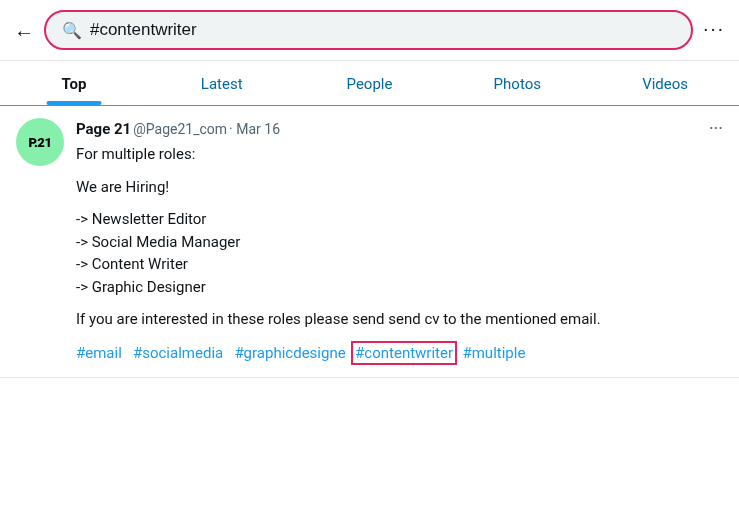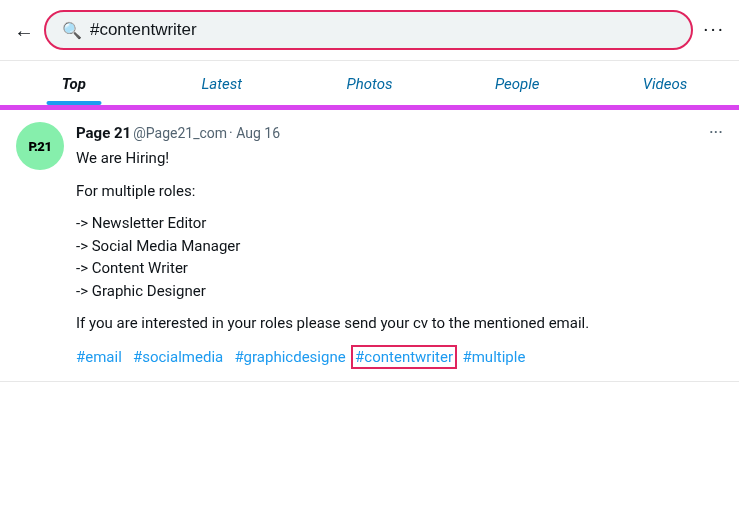--- a/index.html
+++ b/index.html
@@ -62,22 +62,21 @@
       font-size: 20px;
       cursor: pointer;
       color: #0f1419;
       flex-shrink: 0;
       letter-spacing: 2px;
     }
 
     
     .tabs {
       display: flex;
-      border-bottom: 5px solid #d946ef;
-      font-style: italic;
+      border-bottom: 1px solid #d946ef;
     }
 
     .tab {
       flex: 1;
       text-align: center;
       padding: 14px 0 12px;
       font-size: 15px;
       color: #0369a1;
       cursor: pointer;
       position: relative;
@@ -211,54 +210,54 @@
 </div>
 
 <div class="tabs">
   <div class="tab active">
     <span>Top</span>
   </div>
   <div class="tab">
     <span>Latest</span>
   </div>
   <div class="tab">
+    <span>People</span>
+  </div>
+  <div class="tab">
     <span>Photos</span>
-  </div>
-  <div class="tab">
-    <span>People</span>
   </div>
   <div class="tab">
     <span>Videos</span>
   </div>
 </div>
 
 <div class="tweet-container">
   <div class="tweet-header">
     <div class="avatar">
       <span>P.21</span>
     </div>
     <div class="tweet-meta">
       <div class="tweet-author-row">
         <div class="author-info">
           <span class="author-name">Page 21</span>
           <span class="author-handle">@Page21_com</span>
-          <span class="tweet-date">·&nbsp;<span>Aug 16</span></span>
+          <span class="tweet-date">·&nbsp;<span>Mar 16</span></span>
         </div>
         <span class="tweet-more">···</span>
       </div>
       <div class="tweet-body">
+        <p>For multiple roles:</p>
         <p>We are Hiring!</p>
-        <p>For multiple roles:</p>
         <p>
           <span>-&gt; Newsletter Editor</span><br>
           <span>-&gt; Social Media Manager</span><br>
           <span>-&gt; Content Writer</span><br>
           <span>-&gt; Graphic Designer</span>
         </p>
-        <p>If you are interested in your roles please send your cv to the mentioned email.</p>
+        <p>If you are interested in these roles please send send cv to the mentioned email.</p>
         <div class="hashtags">
           <a class="hashtag">#email</a>
           &nbsp;
           <a class="hashtag">#socialmedia</a>
           &nbsp;
           <a class="hashtag">#graphicdesigne</a>
           &nbsp;<a class="hashtag highlighted">#contentwriter</a>&nbsp;
           <a class="hashtag">#multiple</a>
         </div>
       </div>

